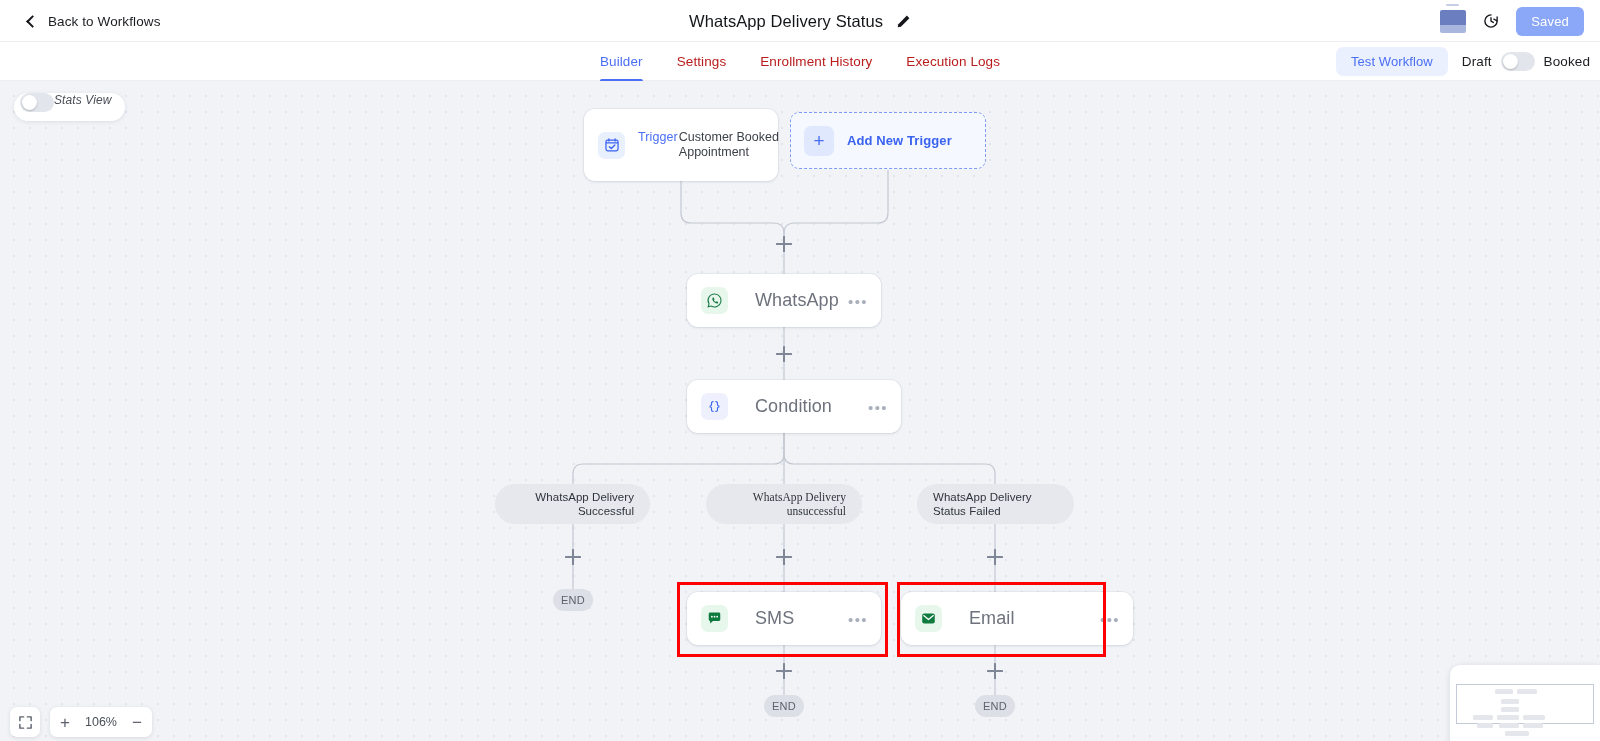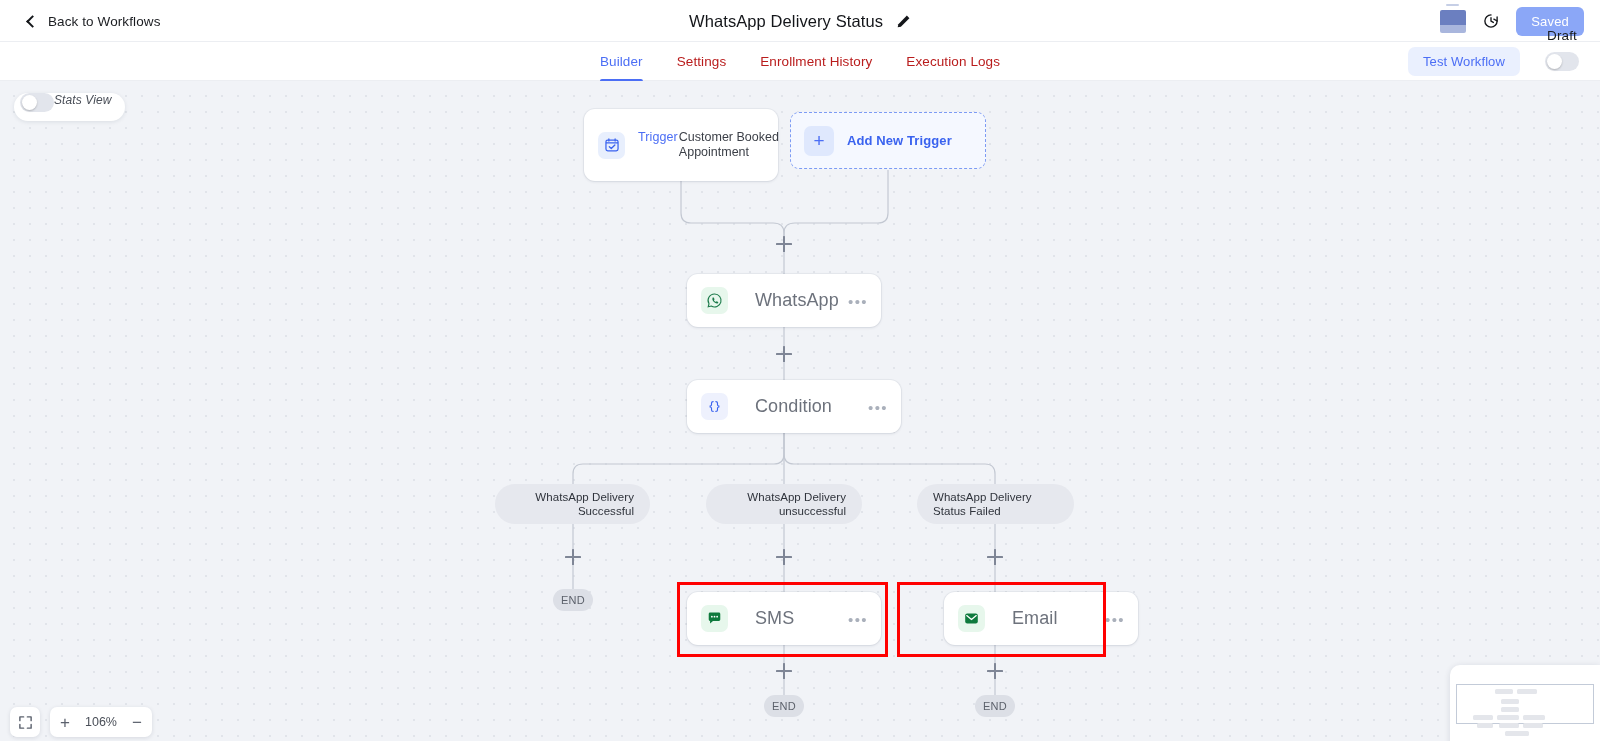--- a/index.html
+++ b/index.html
@@ -80,21 +80,21 @@
   }
   .tabbar-right {
     position: absolute; right: 10px; top: 0; height: 39px;
     display: flex; align-items: center; gap: 14px;
   }
   .test-wf-btn {
     background: #eaf0fe; color: #4b6ef5; font-size: 13px;
     padding: 7px 15px; border-radius: 7px; border: none; cursor: pointer;
     letter-spacing: .1px;
   }
-  .publish-group { display: flex; align-items: center; gap: 9px; flex-direction: column; }
+  .publish-group { display: flex; align-items: center; gap: 9px; }
   .pg-label { font-size: 13.5px; color: #1b1d21; letter-spacing: .1px; }
   .toggle {
     width: 34px; height: 19px; border-radius: 10px; background: #e2e5ec;
     position: relative; cursor: pointer; flex: none;
   }
   .toggle .knob {
     position: absolute; left: 2px; top: 2px;
     width: 15px; height: 15px; border-radius: 50%;
     background: #ffffff; box-shadow: 0 1px 2px rgba(0,0,0,.22);
   }
@@ -160,32 +160,32 @@
     margin-left: 13px; display: flex; align-items: center; justify-content: center;
     color: #4b6ef5; font-size: 19px; line-height: 1; font-weight: 300;
   }
   .add-trigger .at-label {
     margin-left: 13px; font-size: 13px; color: #3a63ef; font-weight: 600; letter-spacing: .1px;
   }
 
   .wa-node   { left: 687px; top: 193px; width: 194px; height: 53px; }
   .cond-node { left: 687px; top: 299px; width: 214px; height: 53px; }
   .sms-node  { left: 687px; top: 511px; width: 194px; height: 53px; }
-  .email-node{ left: 944px; top: 511px; width: 194px; height: 53px; }
+  .email-node{ left: 901px; top: 511px; width: 232px; height: 53px; }
 
   
   .branch-pill {
     position: absolute; height: 40px; border-radius: 20px;
     background: #e6e8ee; color: #2f333b; font-size: 11.5px; line-height: 14px;
     display: flex; align-items: center; justify-content: center;
     text-align: right; padding: 0 16px; z-index: 3; cursor: pointer;
     letter-spacing: .05px;
   }
   .bp-1 { left: 495px; top: 403px; width: 155px; }
-  .bp-2 { left: 706px; top: 403px; width: 156px; }
+  .bp-2 { left: 706px; top: 403px; width: 156px; font-family: Liberation Serif, serif; }
   .bp-3 { left: 917px; top: 403px; width: 157px; justify-content: flex-start; text-align: left; }
 
   
   .end-pill {
     position: absolute; width: 40px; height: 22px; border-radius: 11px;
     background: #dcdfe6; color: #5c616b; font-size: 11px;
     display: flex; align-items: center; justify-content: center;
     z-index: 3; letter-spacing: .3px;
   }
   .end-1 { left: 553px; top: 508px; }
@@ -290,21 +290,21 @@
     <div class="tab">Enrollment History</div>
     <div class="tab">Execution Logs</div>
   </div>
   <div class="tabbar-right">
     <button class="test-wf-btn">Test Workflow</button>
     <div class="publish-group">
       <span class="pg-label">Draft</span>
       <div class="toggle">
           <span class="knob"></span>
         </div>
-      <span class="pg-label">Workflow</span>
+      <span class="pg-label">Booked</span>
     </div>
   </div>
 </div>
 
 <div class="canvas">
 
   <div class="stats-view-pill">
     <div class="toggle">
         <span class="knob"></span>
       </div>

